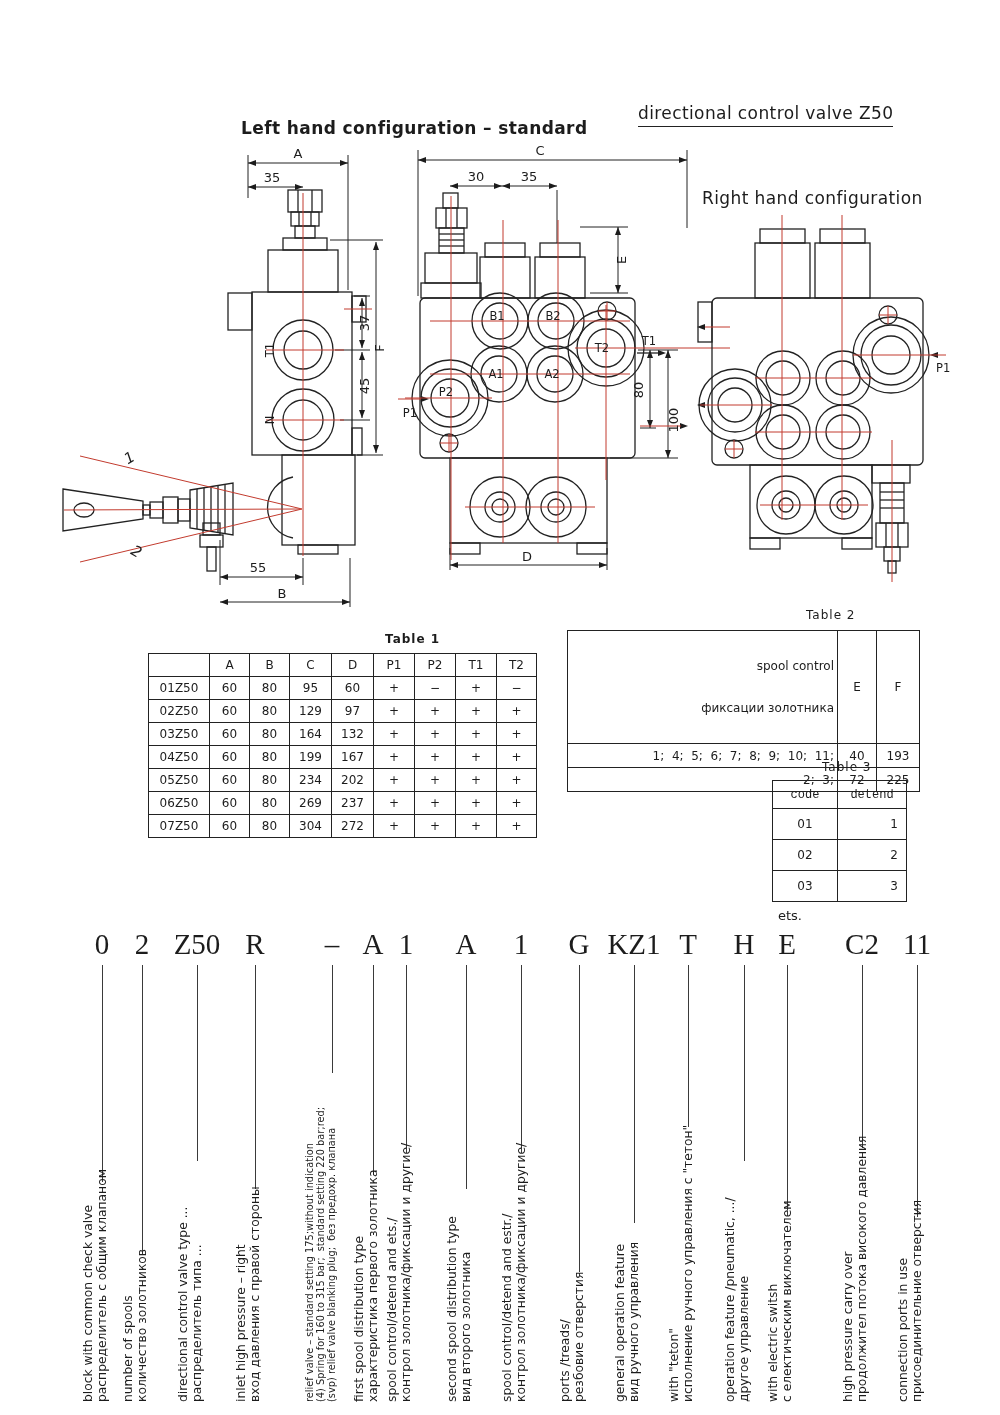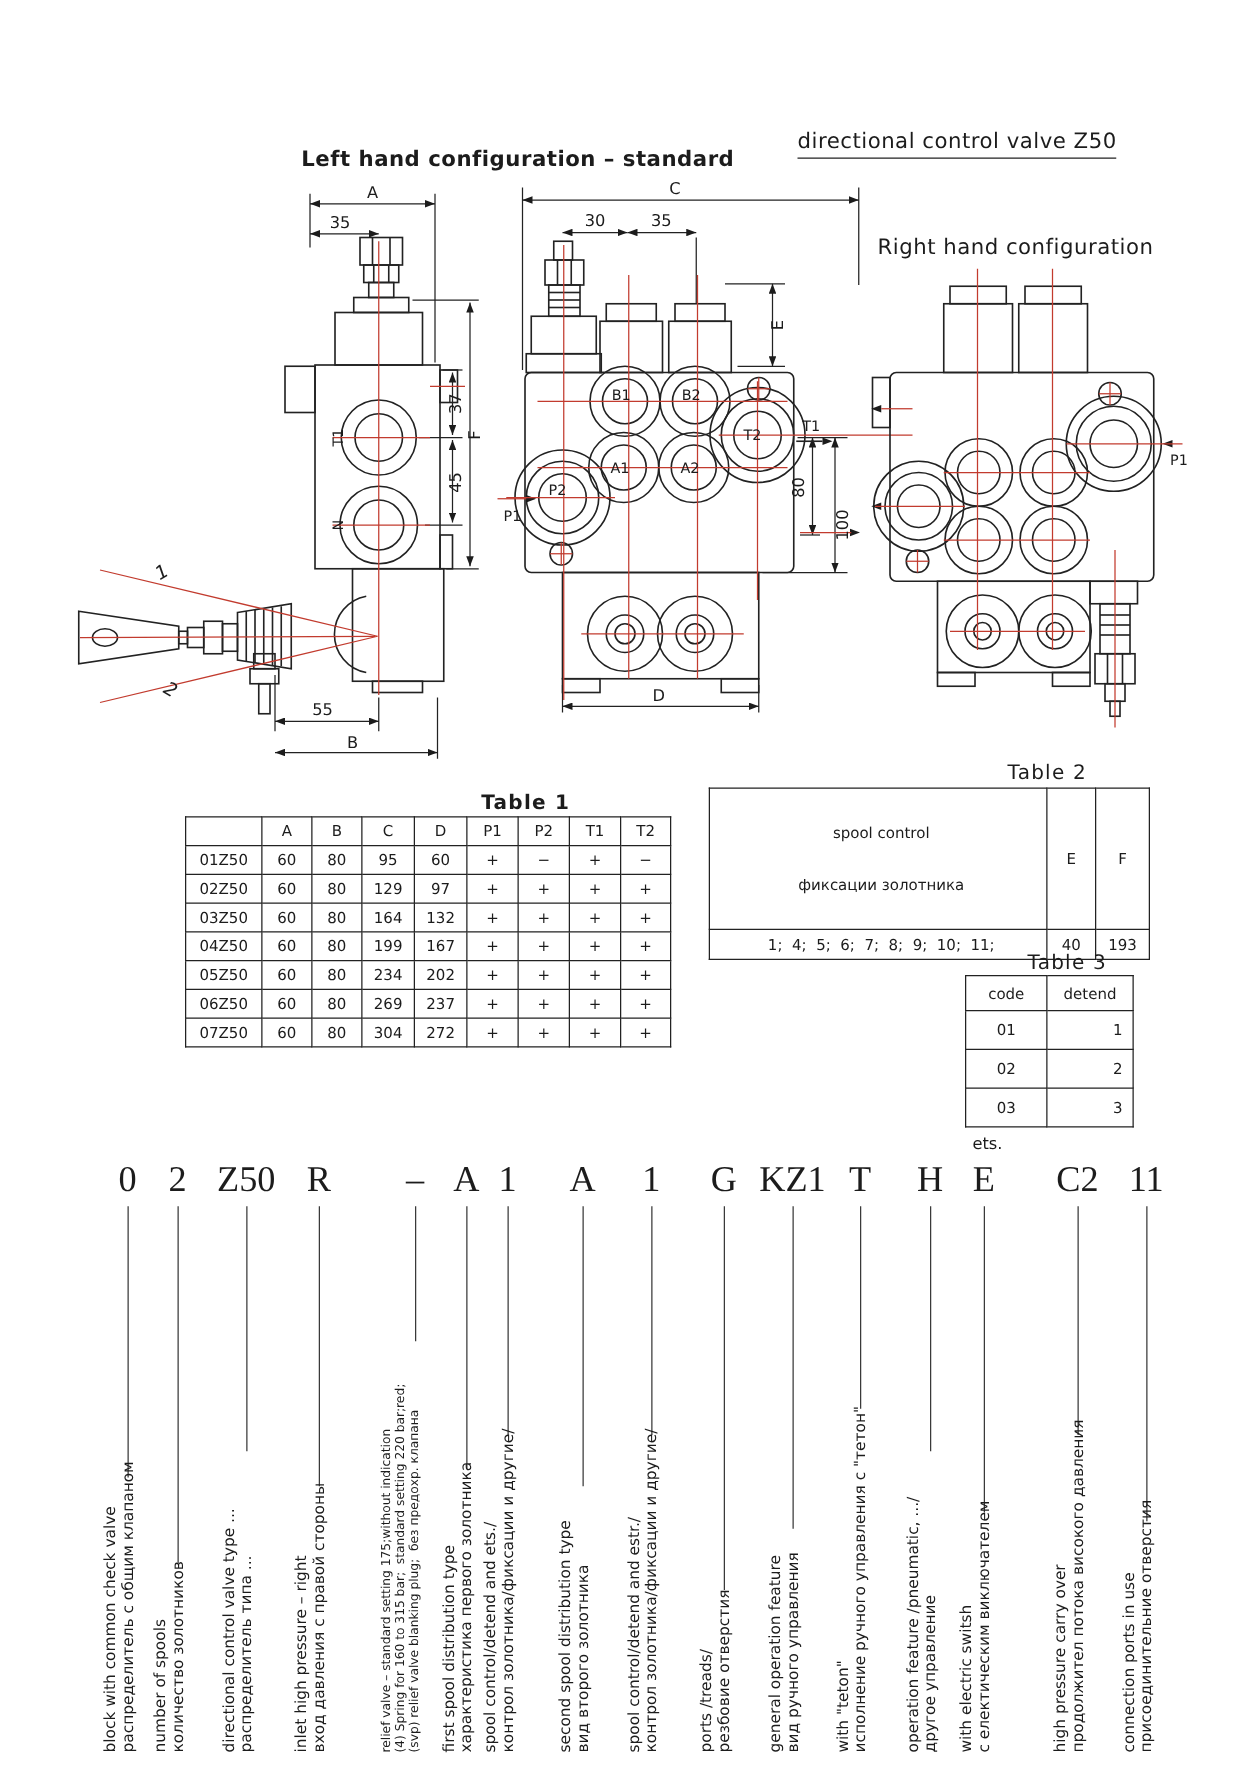--- a/index.html
+++ b/index.html
@@ -1,25 +1,25 @@
 <!DOCTYPE html>
 <html><head>
 <meta charset="utf-8">
 <style>
   html,body{margin:0;padding:0;}
   body{width:1000px;height:1415px;position:relative;background:#ffffff;
        font-family:"DejaVu Sans",sans-serif;color:#1c1c1c;overflow:hidden;}
   .abs{position:absolute;}
   .title{font-size:17px;letter-spacing:.4px;white-space:nowrap;}
   .underlined{border-bottom:1.6px solid #222;padding-bottom:3px;}
-  .tbl-title{font-size:16px;letter-spacing:1px;white-space:nowrap;}
+  .tbl-title{font-size:12px;letter-spacing:1px;white-space:nowrap;}
   table{border-collapse:collapse;position:absolute;font-size:12px;color:#1c1c1c;table-layout:fixed;}
   td,th{border:1.6px solid #222;padding:0 3px;text-align:center;font-weight:normal;overflow:hidden;white-space:nowrap;}
   tr{height:23px;}
-  .t2-codes{text-align:center;padding-left:8px;white-space:pre;}
+  .t2-codes{text-align:right;padding-left:8px;white-space:pre;}
   .t3-sp{text-align:right;padding-right:8px;}
   .code-char{position:absolute;top:928px;font-family:"Liberation Serif",serif;
              font-size:29px;transform:translateX(-50%);white-space:nowrap;}
   .leader{position:absolute;width:0;border-left:1.2px solid #3a3a3a;}
   .vlabel{position:absolute;transform-origin:0 0;transform:rotate(-90deg);
           font-size:12.3px;line-height:14px;white-space:nowrap;}
   .vlabel div{white-space:pre;}
   .vlabel.small{font-size:9.8px;line-height:10.8px;}
   .ets{font-size:13px;}
   svg text{fill:#1c1c1c;stroke:none;font-family:"DejaVu Sans",sans-serif;}
@@ -391,27 +391,32 @@
       <div>фиксации золотника</div>
     </td>
     <td style="width:32px">E</td>
     <td style="width:36px">F</td>
   </tr>
   <tr style="height:24px;">
     <td class="t2-codes">1;  4;  5;  6;  7;  8;  9;  10;  11;</td>
     <td>40</td>
     <td>193</td>
   </tr>
+  <tr style="height:24px;">
+    <td class="t2-codes">2;  3;</td>
+    <td>72</td>
+    <td>225</td>
+  </tr>
 </tbody>
   </table>
 
 <div class="abs tbl-title" style="left:822px;top:760px;">Table 3</div>
 <table style="left:772px;top:780px;">
   <tbody>
-      <tr style="height:28px;">
+      <tr style="height:28px;font-family:Liberation Mono, monospace;">
     <th style="width:58px">code</th>
     <th style="width:62px">detend</th>
   </tr>
   <tr style="height:31px;">
     <td>01</td>
     <td class="t3-sp">1</td>
   </tr>
   <tr style="height:31px;">
     <td>02</td>
     <td class="t3-sp">2</td>

